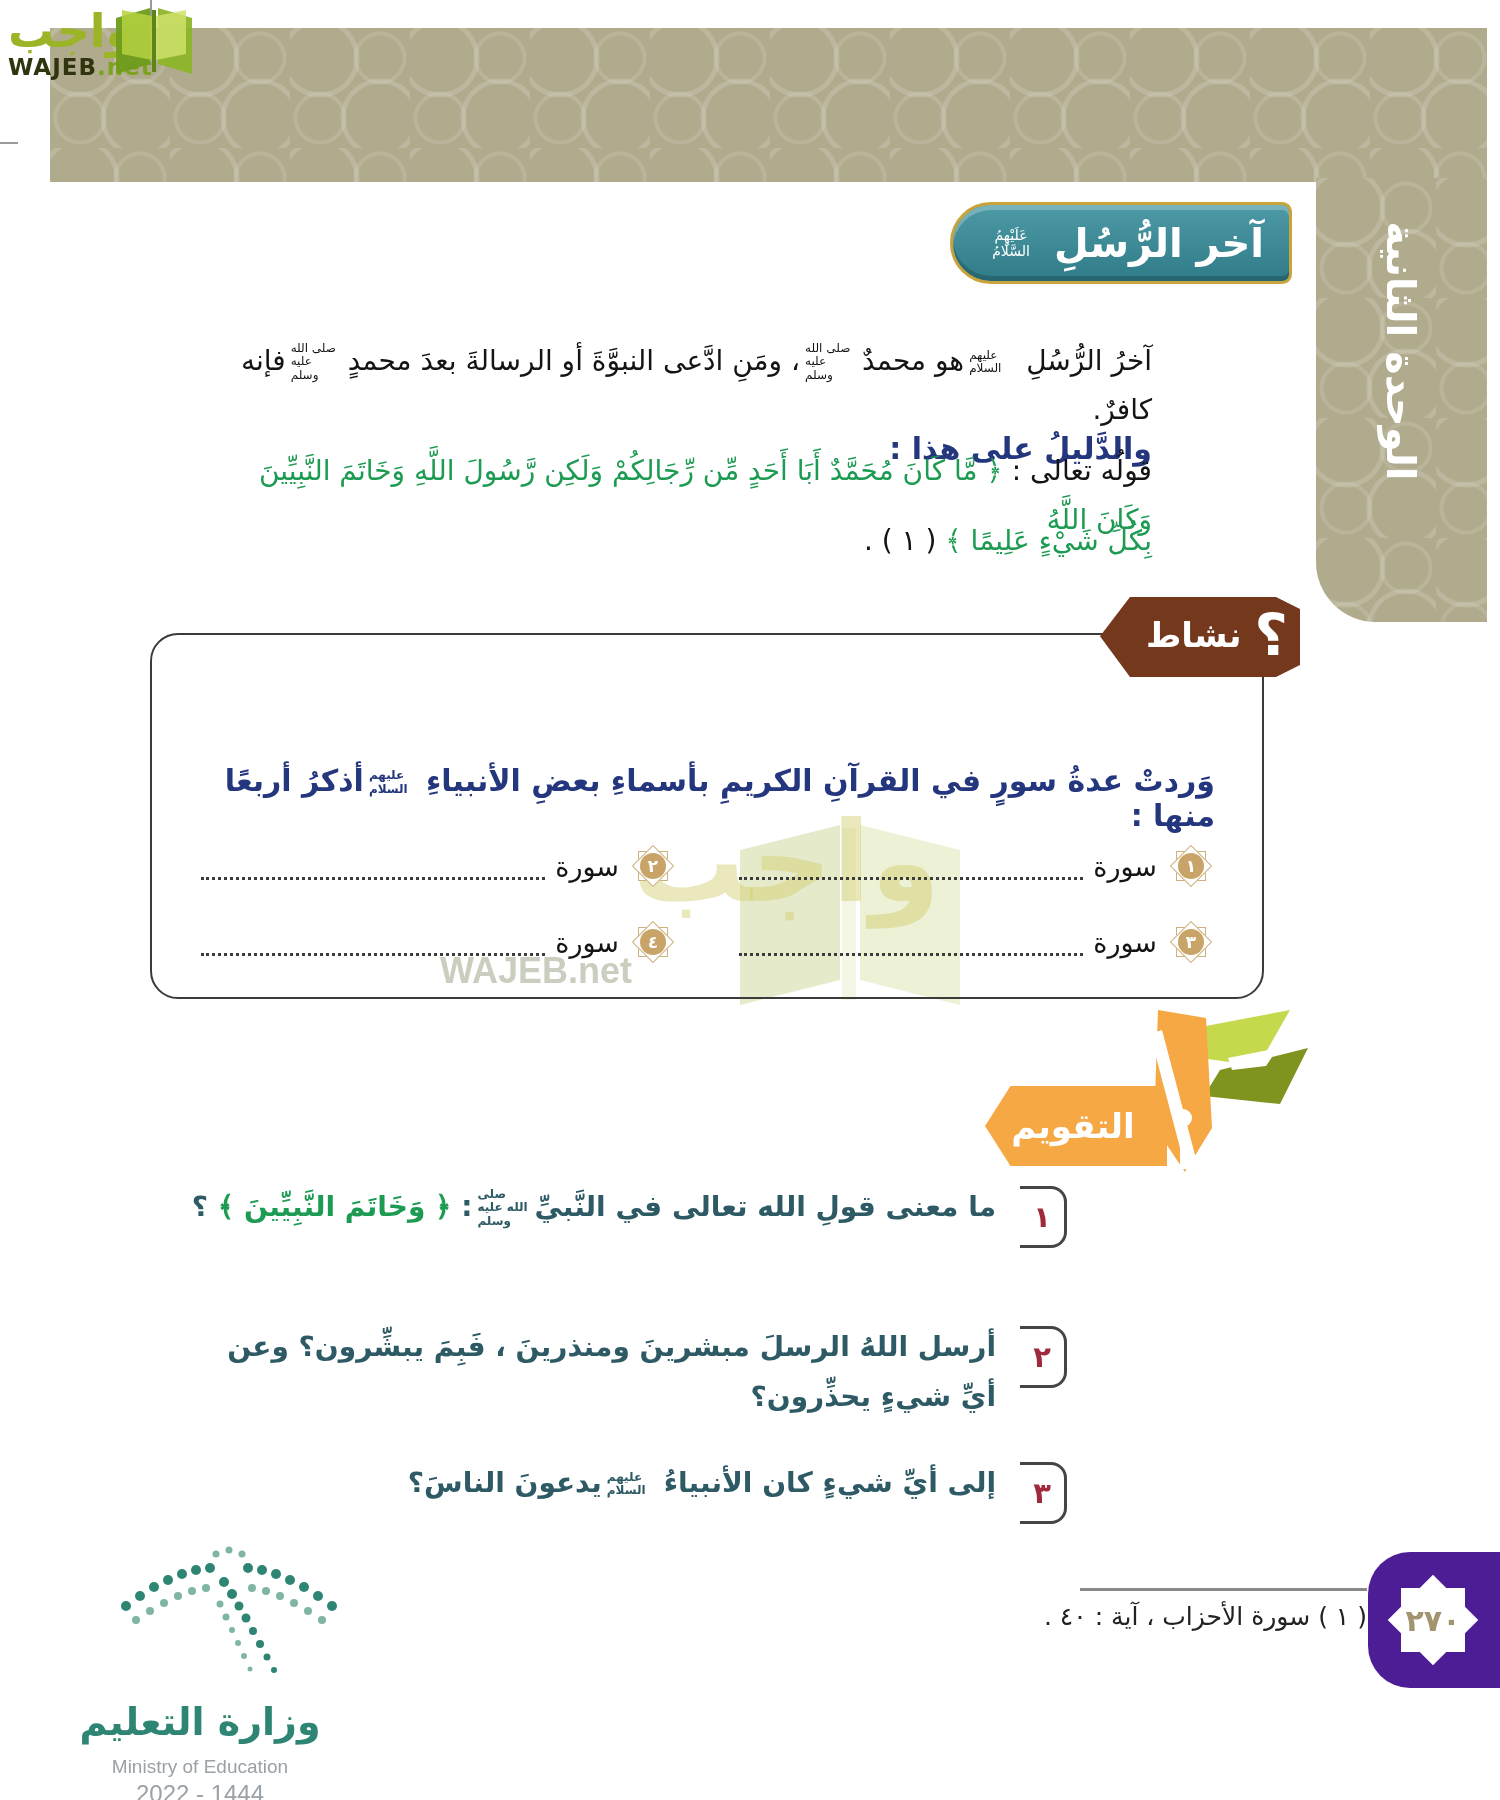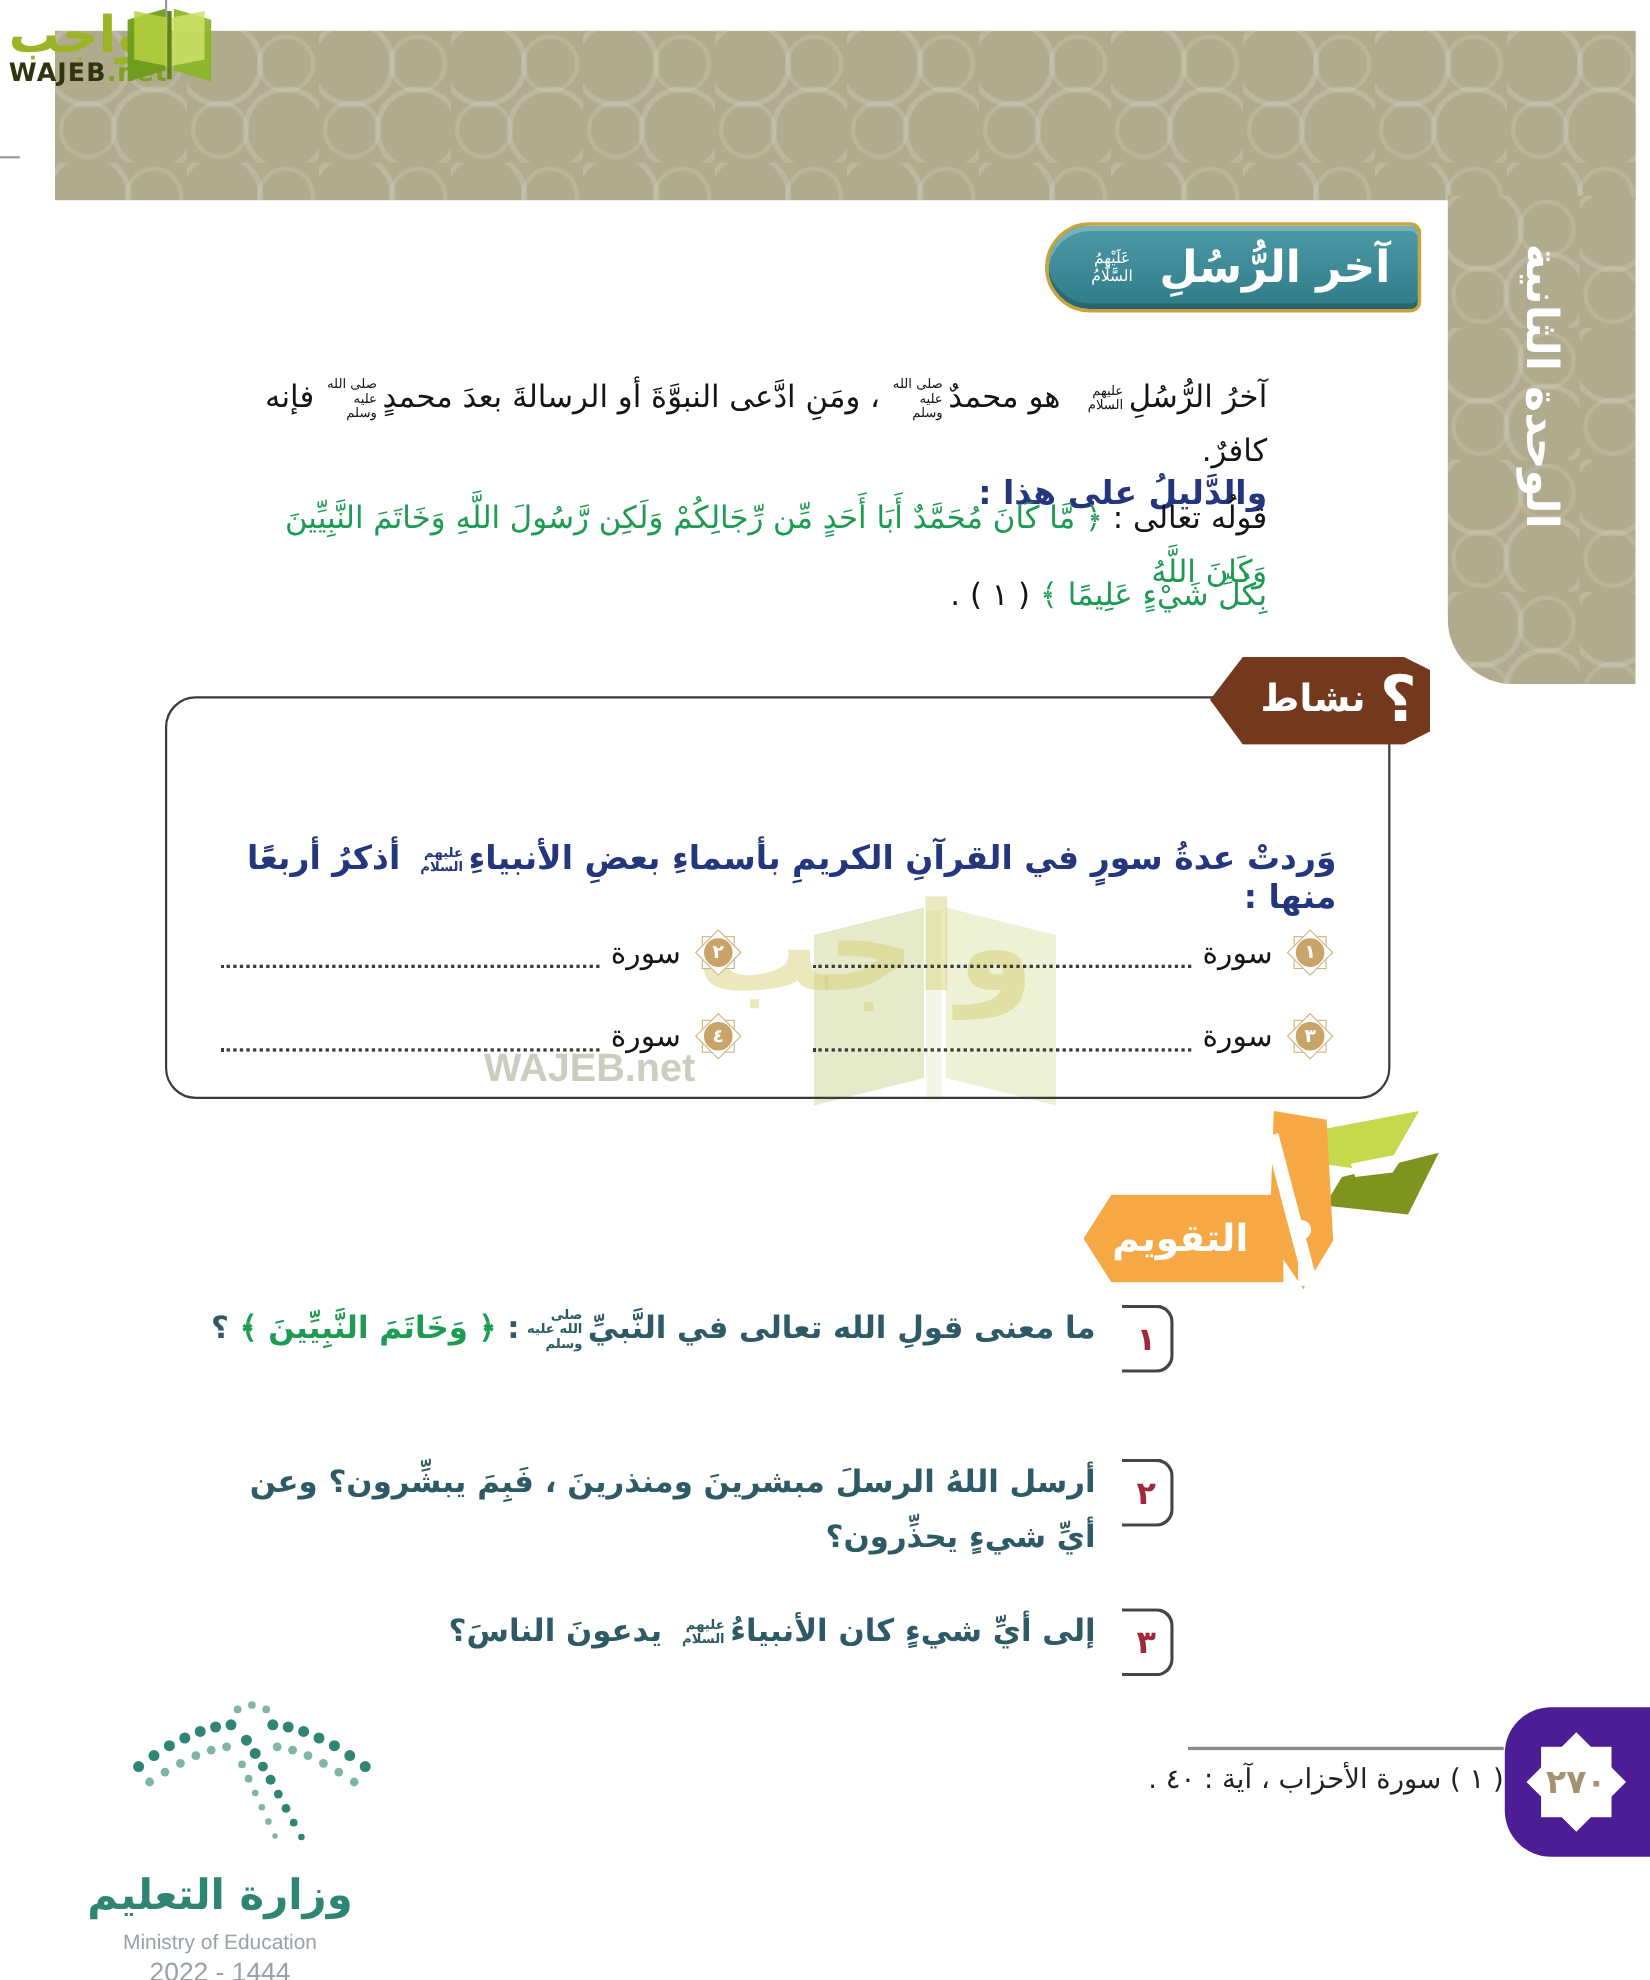--- a/index.html
+++ b/index.html
@@ -37,21 +37,21 @@
   .titlebox{left:950px;top:202px;width:336px;height:76px;background:linear-gradient(#4d9aa6,#2f7b88);
     border:3px solid #c9a43c;border-radius:42px 10px 10px 42px;
     box-shadow:inset 0 5px 0 rgba(255,255,255,.25), inset 0 -5px 0 rgba(0,0,0,.18);
     display:flex;align-items:center;justify-content:center;gap:10px;direction:rtl;z-index:2;}
   .titlebox .t1{color:#fff;font-size:40px;font-weight:bold;line-height:1;text-align:center;}
   .titlebox .t2{color:#fff;font-size:14px;width:66px;line-height:1.15;text-align:center;}
 
   
   .bodytext{font-size:28px;color:#141414;line-height:1.75;}
   .hon{display:inline-block;font-size:12px;line-height:1.1;max-width:52px;vertical-align:middle;
-       margin:0 5px;text-align:right;}
+       margin:0 5px;text-align:left;}
   .navy{color:#24367d;font-weight:bold;margin-top:19px;}
   .green{color:#1d9b52;}
   .p1{left:195px;top:336px;width:957px;}
   .evidence{left:195px;top:412px;width:957px;font-size:30px;}
   .verse1{left:195px;top:446px;width:957px;}
   .verse2{left:195px;top:516px;width:957px;}
 
   
   .activity-box{left:150px;top:633px;width:1110px;height:362px;border:2.5px solid #3b3b3b;
     border-radius:28px;z-index:2;background:transparent;}

